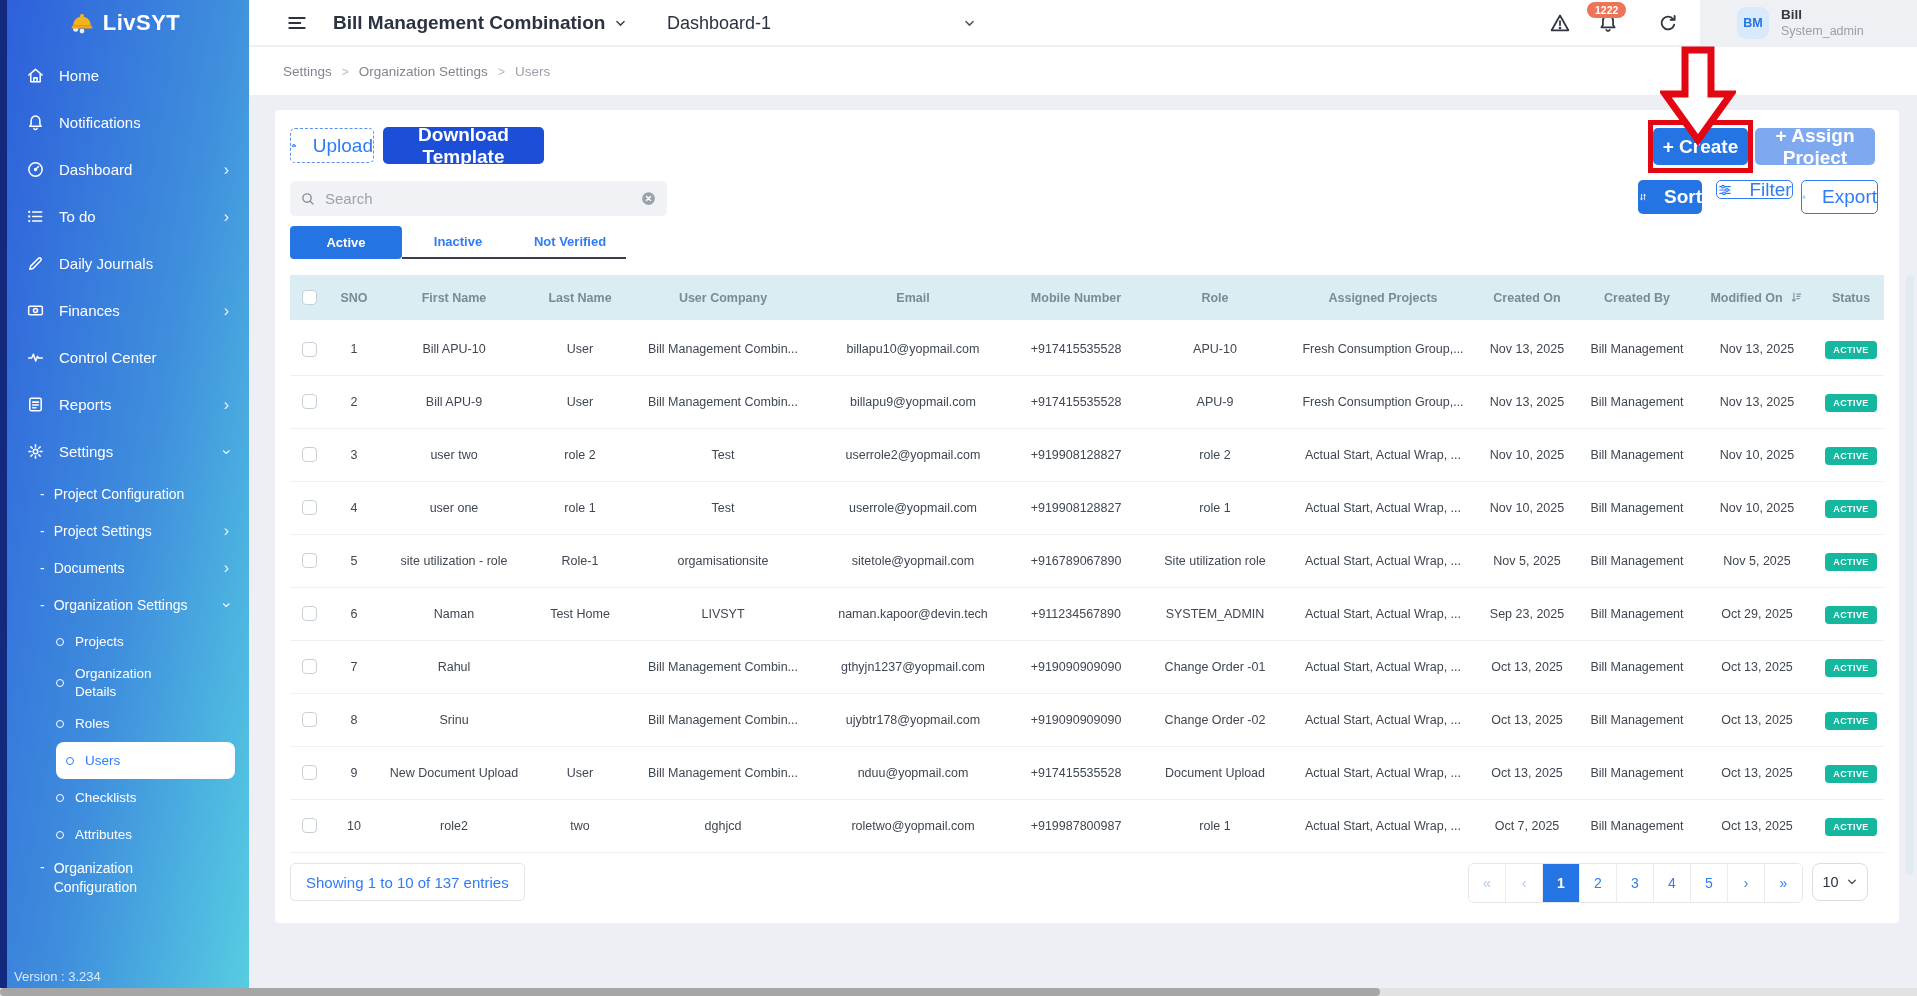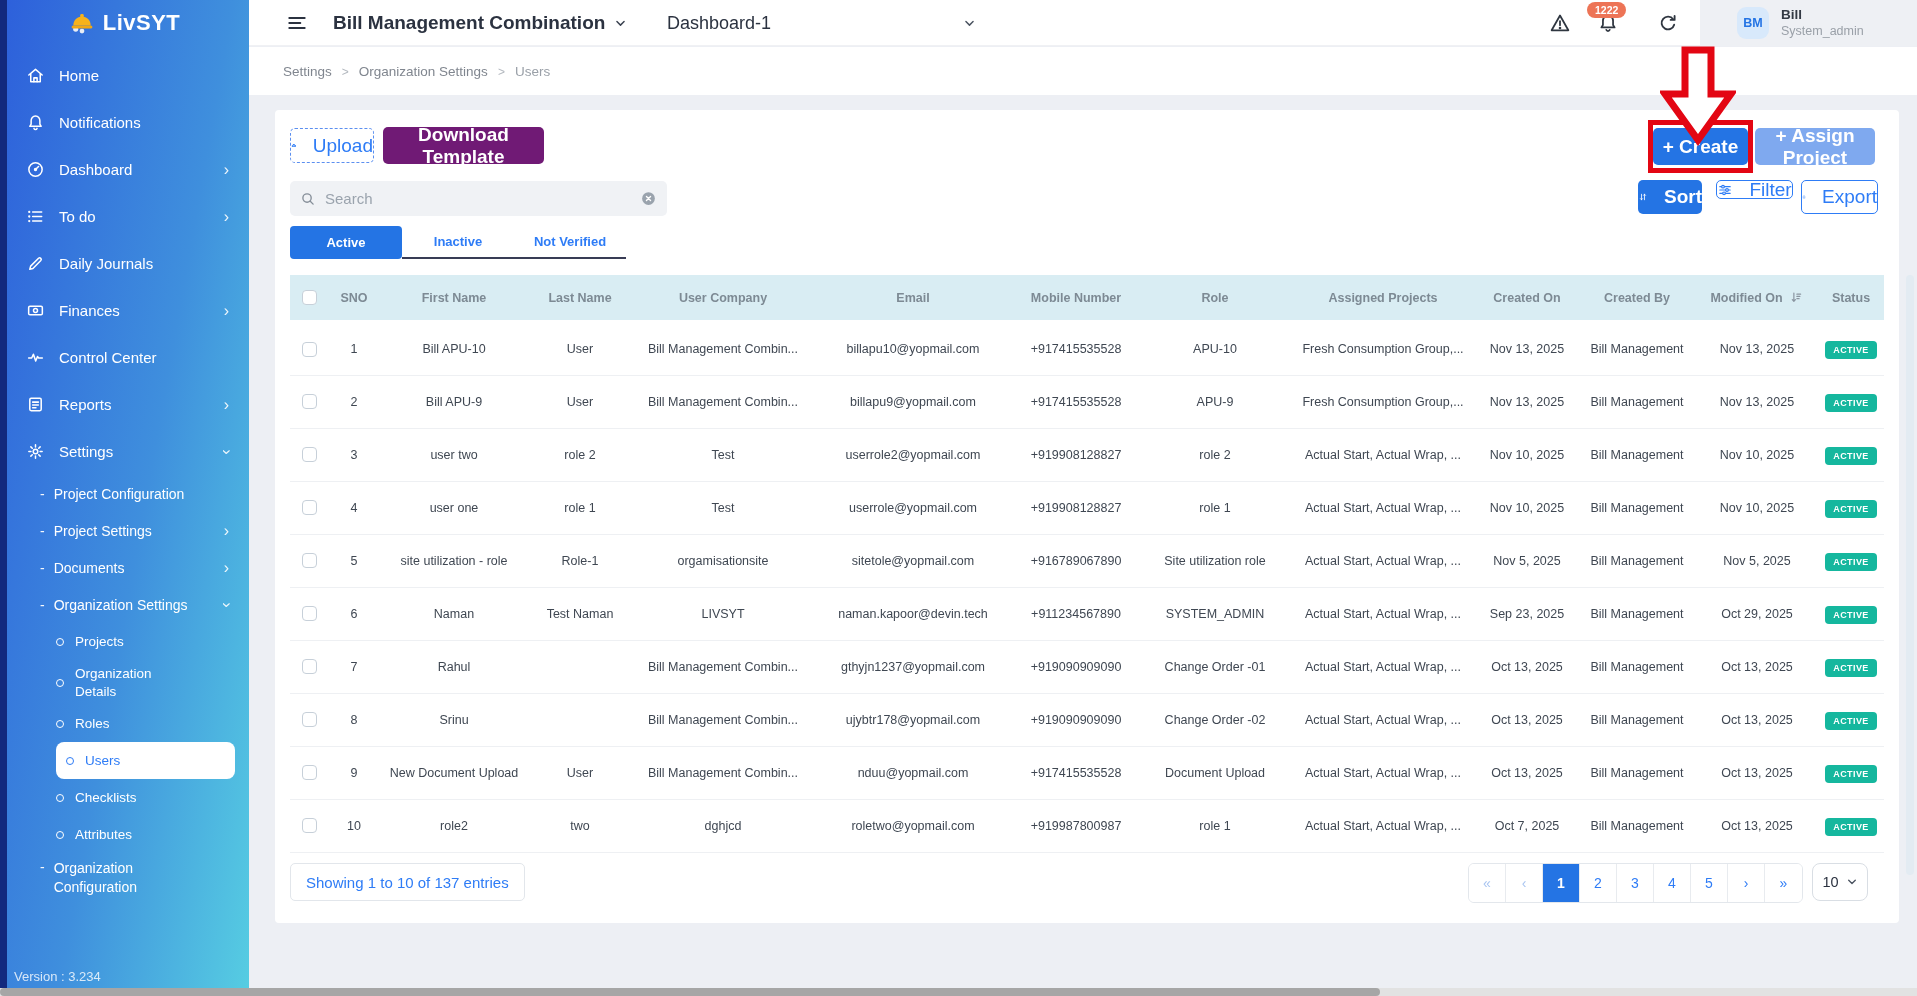--- a/index.html
+++ b/index.html
@@ -55,21 +55,21 @@
   .sep{margin:0 10px;color:#b3b8bf;font-size:12px}
 
   
   .page{position:absolute;left:249px;right:0;top:95px;bottom:0;background:#edeff4;z-index:1}
   .card{position:absolute;left:26px;right:18px;top:15px;height:813px;background:#fff;border-radius:4px}
 
   .btn{position:absolute;display:inline-flex;align-items:center;justify-content:center;gap:16px;
     font-size:19px;font-weight:500;border-radius:5px;cursor:pointer;font-family:inherit}
   .btn .icn{width:16px;height:16px}
   .btn-dashed{left:15px;top:18px;width:84px;height:35px;background:#fff;color:#2e7cf6;border:1.5px dashed #5b8ff0}
-  .btn-download{left:108px;top:17px;width:161px;height:37px;background:#701a75;color:#fff;border:none;font-weight:600}
+  .btn-download{left:108px;top:17px;width:161px;height:37px;background:#1d4ed8;color:#fff;border:none;font-weight:600}
   .btn-create{right:151px;top:18px;width:95px;height:37px;background:#2474e4;color:#fff;border:none;font-weight:600;z-index:2}
   .btn-assign{right:24px;top:18px;width:120px;height:37px;background:#7fa9ef;color:#fff;border:none;font-weight:600}
   .btn-sort{right:197px;top:70px;width:64px;height:34px;background:#2474e4;color:#fff;border:none;font-weight:600}
   .btn-filter{right:106px;top:70px;width:77px;height:19px;background:#fff;color:#2e7cf6;border:1px solid #2e7cf6}
   .btn-export{right:21px;top:70px;width:77px;height:34px;background:#fff;color:#2e7cf6;border:1px solid #2e7cf6}
 
   .search{position:absolute;left:15px;top:71px;width:377px;height:35px;background:#f0f2f5;border-radius:5px;
     display:flex;align-items:center;padding:0 10px}
   .search .icn{width:16px;height:16px;color:#868f99;flex:none}
   .search input{flex:1;border:none;outline:none;background:transparent;font-size:15px;color:#3f4752;margin-left:9px;font-family:inherit}
@@ -531,21 +531,21 @@
             <td>Actual Start, Actual Wrap, ...</td>
             <td>Nov 5, 2025</td>
             <td>Bill Management</td>
             <td>Nov 5, 2025</td>
             <td><span class="badge">ACTIVE</span></td>
           </tr>
           <tr class="trow">
             <td><span class="cb"></span></td>
             <td>6</td>
             <td>Naman</td>
-            <td>Test Naman</td>
+            <td>Test Home</td>
             <td>LIVSYT</td>
             <td>naman.kapoor@devin.tech</td>
             <td>+911234567890</td>
             <td>SYSTEM_ADMIN</td>
             <td>Actual Start, Actual Wrap, ...</td>
             <td>Sep 23, 2025</td>
             <td>Bill Management</td>
             <td>Oct 29, 2025</td>
             <td><span class="badge">ACTIVE</span></td>
           </tr>

